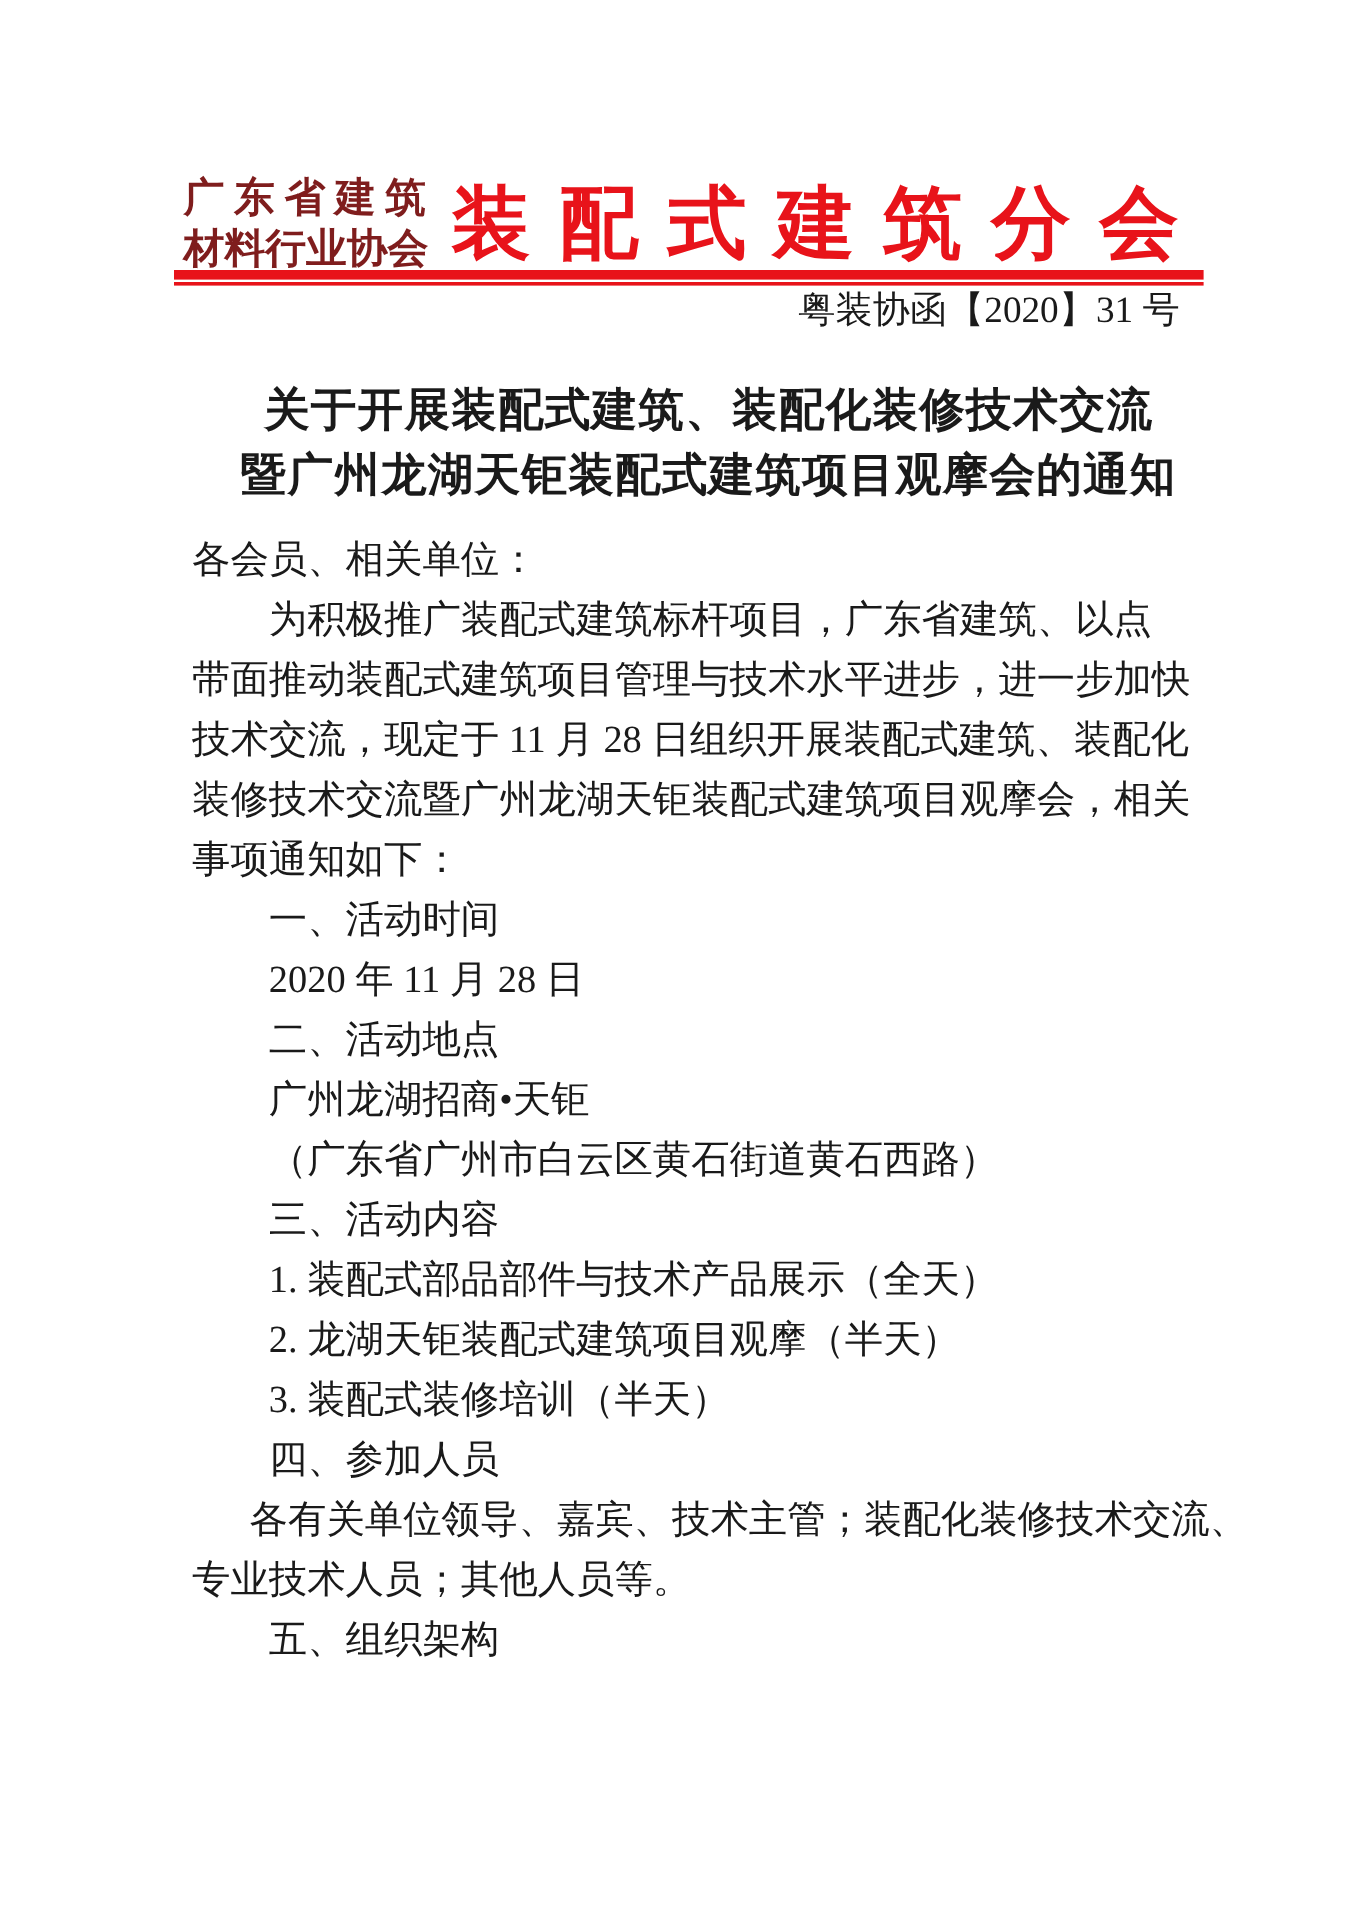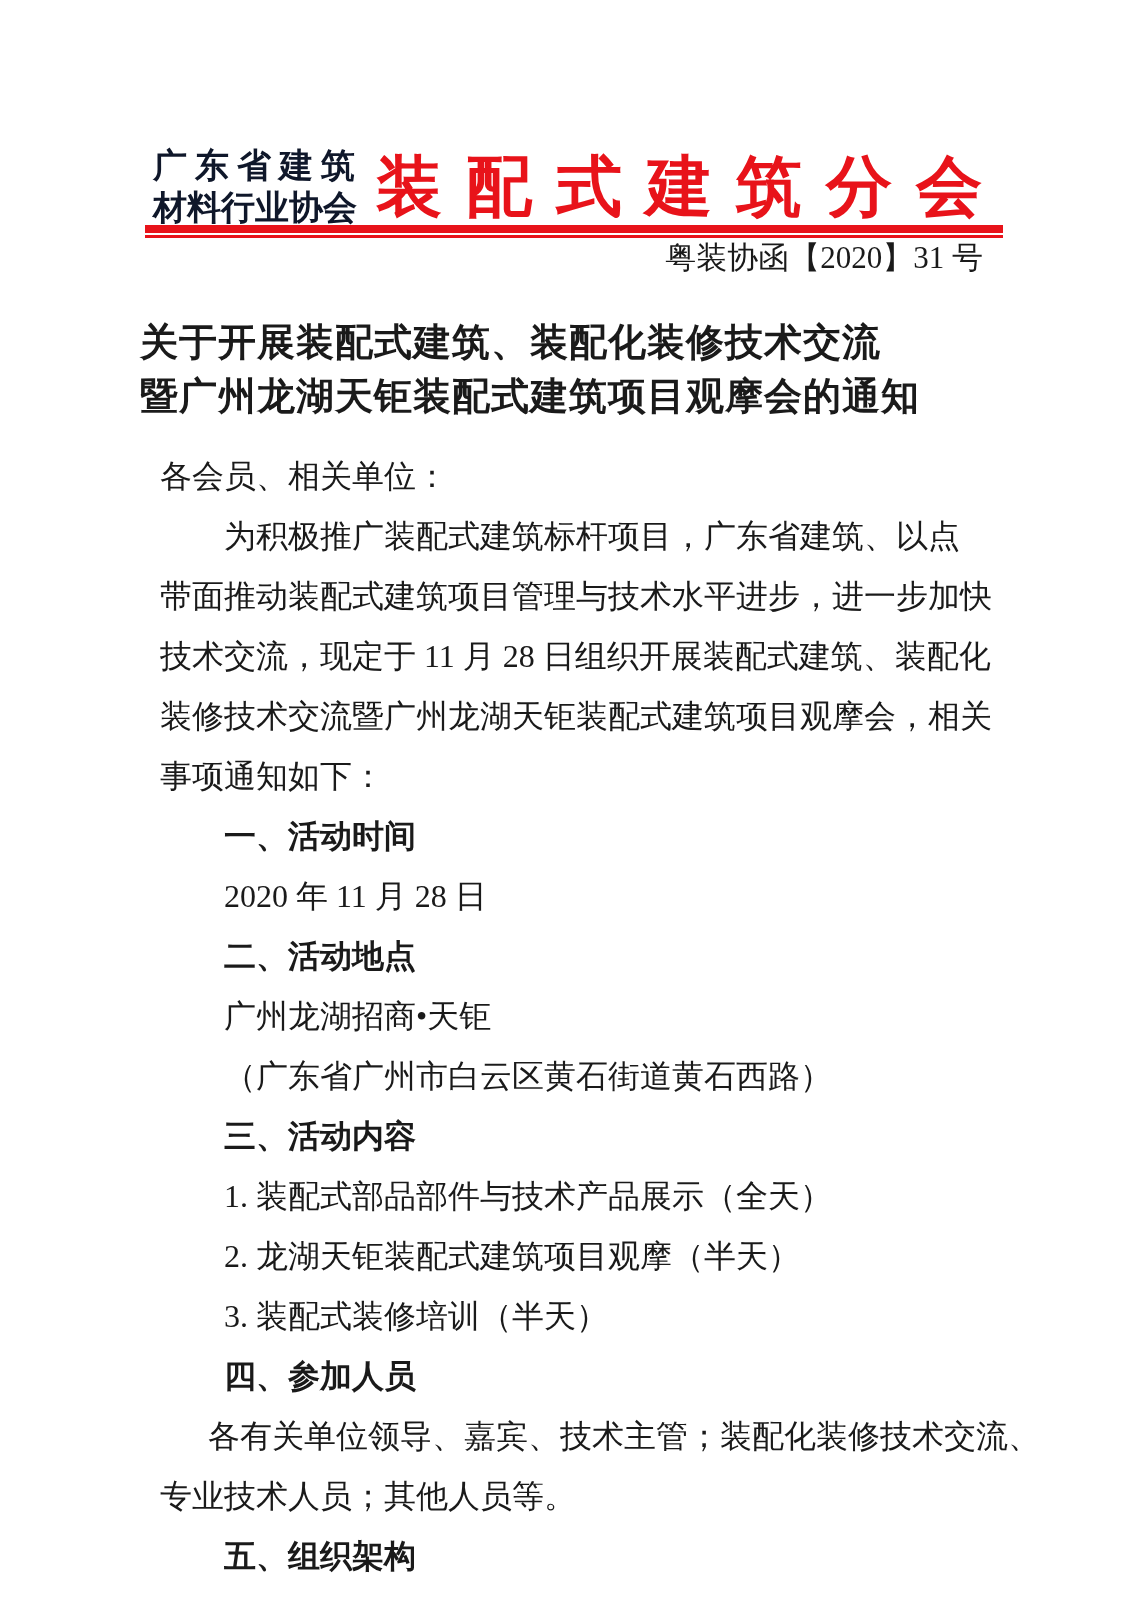--- a/index.html
+++ b/index.html
@@ -9,21 +9,21 @@
     margin:0 auto;
     background:#ffffff;
     overflow:hidden;
     font-family:"Liberation Serif","DejaVu Serif",serif;
     color:#1a1a1a;
   }
   
   .org-name{
     position:absolute;left:153px;top:144px;
     width:212px;
-    color:#0f172a;
+    color:#7f1d1d;
     font-family:"Liberation Sans","DejaVu Sans",sans-serif;
     font-weight:bold;
     font-size:34px;line-height:42px;
     white-space:nowrap;
   }
   .org-name .l1{letter-spacing:8px;}
   .org-name .l2{letter-spacing:0;}
   .branch-name{
     position:absolute;left:376px;top:149px;
     color:#e8131a;
@@ -39,34 +39,34 @@
   
   .doc-number{
     position:absolute;top:240px;right:148px;
     font-size:31px;line-height:36px;
     text-align:right;
     white-space:nowrap;
   }
   
   .doc-title{
     position:absolute;left:140px;right:90px;top:315px;
-    text-align:left;
+    text-align:center;
     font-weight:bold;
     font-size:38px;line-height:54px;
     letter-spacing:1px;
   }
   
   .doc-body{
     position:absolute;left:160px;top:441px;width:860px;
     font-size:32px;line-height:50px;
   }
-  .line{white-space:nowrap;margin-top:10px;}
+  .line{white-space:nowrap;}
   .ind2{padding-left:64px;}
   .ind15{padding-left:48px;}
-  .hd{font-weight:bold;font-family:"Liberation Sans","DejaVu Sans",sans-serif;}
+  .hd{font-weight:normal;font-family:"Liberation Sans","DejaVu Sans",sans-serif;}
 </style>
 </head>
 <body>
 
 <div class="page">
 
   <div class="org-name">
     <div class="l1">广东省建筑</div>
     <div class="l2">材料行业协会</div>
   </div>

